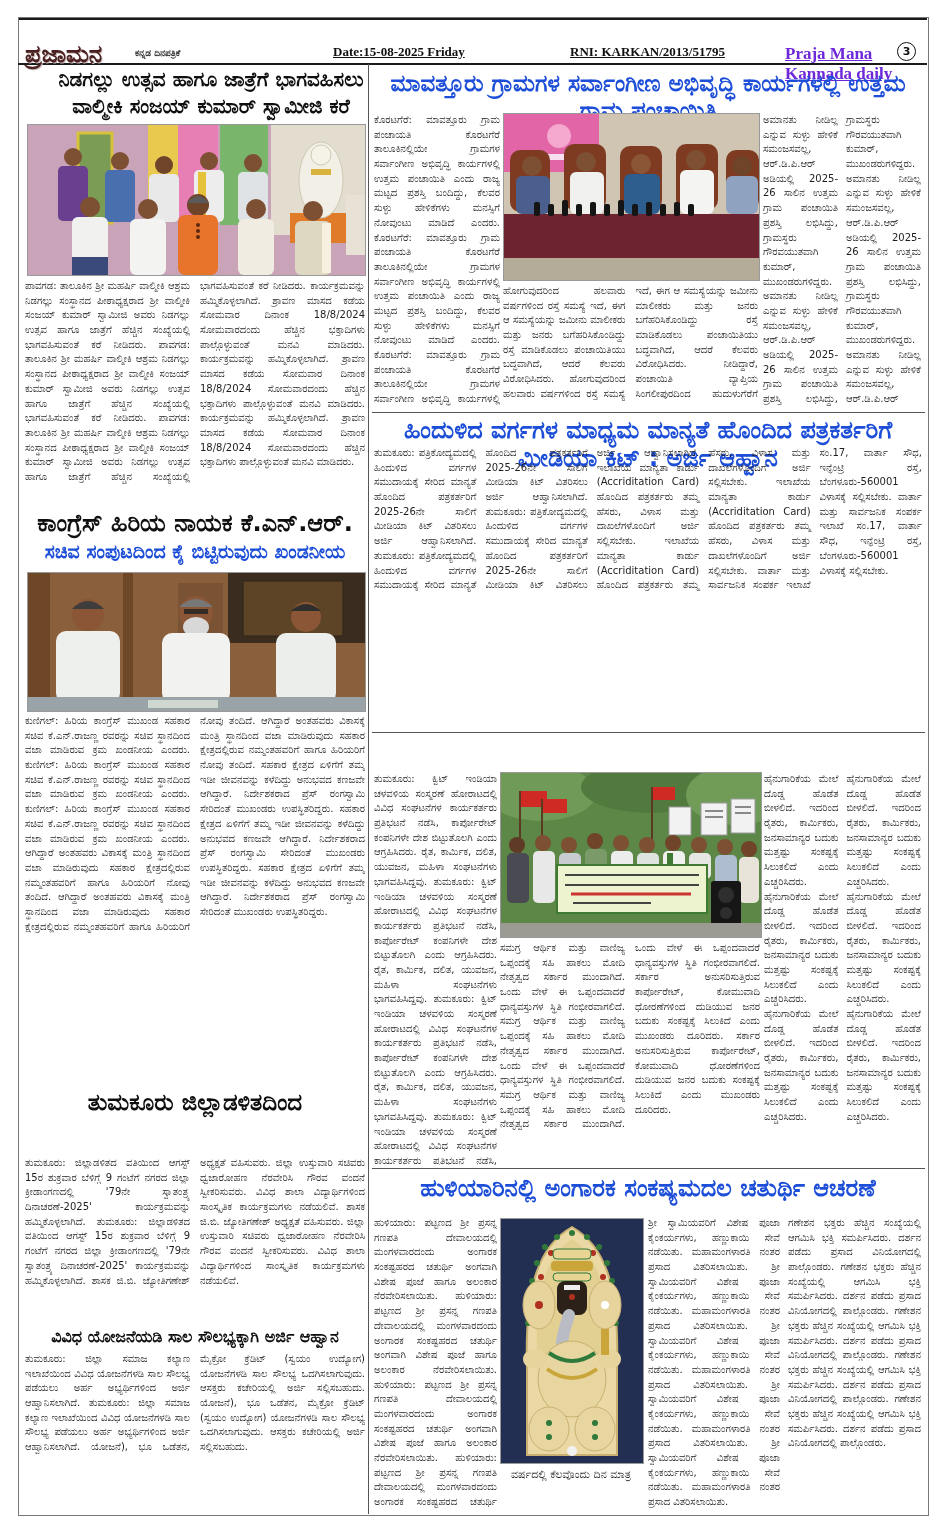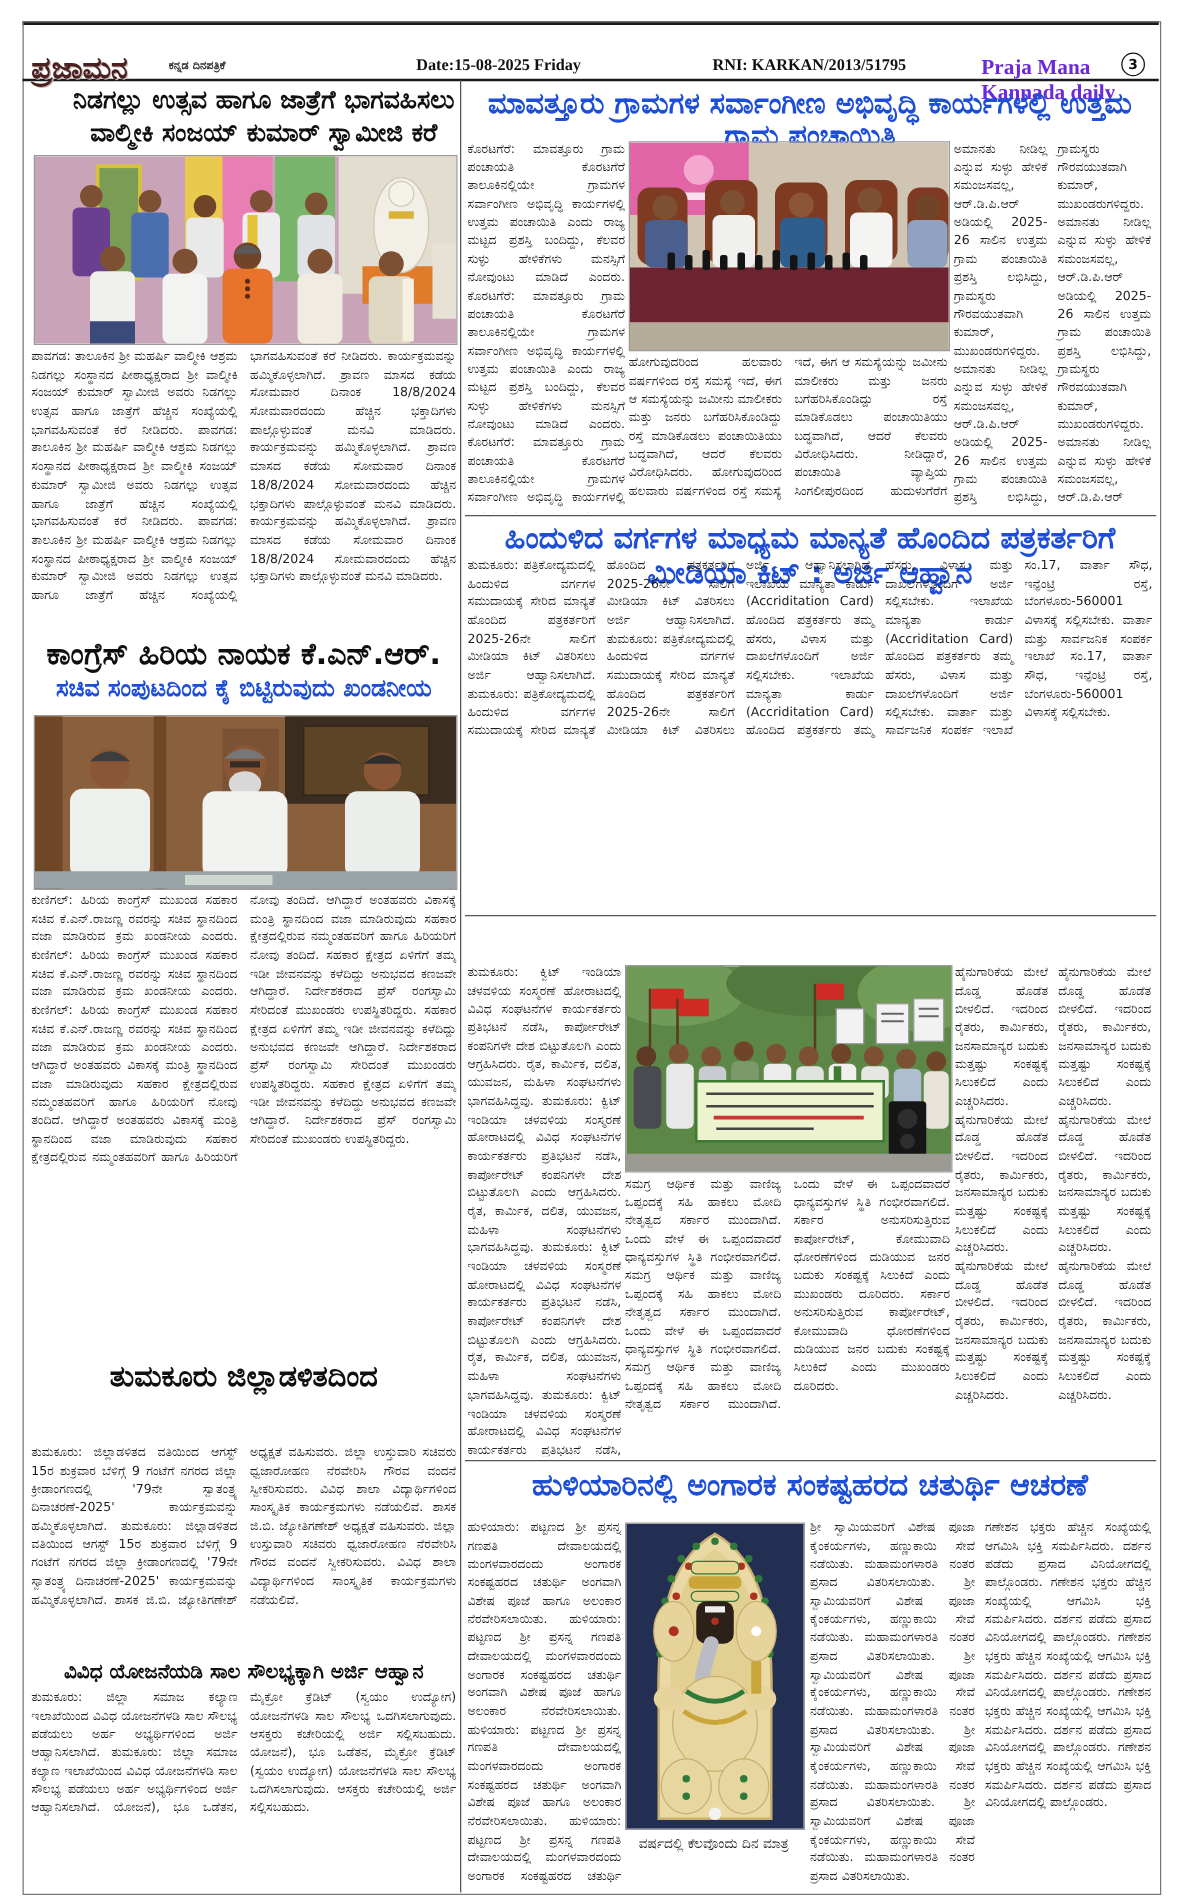--- a/index.html
+++ b/index.html
@@ -6,21 +6,21 @@
   #page{position:relative;width:945px;height:1523px;background:#fff;overflow:hidden;
         font-family:"DejaVu Sans","Liberation Sans",sans-serif;}
   .abs{position:absolute;}
   .rule{background:#1a1a1a;}
   .txt{font-size:10px;line-height:1.47;text-align:justify;color:#1d1d1d;overflow:hidden;
        word-break:break-word;}
   .cols2{column-count:2;column-gap:10px;}
   .cols5{column-count:5;column-gap:9px;}
   .hl{font-weight:bold;text-align:center;color:#0f0f0f;letter-spacing:0;}
   .red{color:#1d4ed8;}
-  .serif{font-family:"Liberation Serif","DejaVu Serif",serif;}
+  .serif{font-family:"Liberation Serif","DejaVu Serif",serif;text-decoration:underline;}
   .photo{display:block;border:1px solid #999;}
   .pagecircle{width:17px;height:17px;border:1.6px solid #111;border-radius:50%;
       display:flex;align-items:center;justify-content:center;
       font-size:11px;font-weight:bold;color:#111;}
   .capline{font-size:11px;font-weight:normal;color:#222;text-align:center;}
 </style>
 </head>
 <body>
 
 <div id="page">
@@ -286,21 +286,21 @@
 
   <div class="abs txt cols2" style="left:500px;top:941px;width:260px;height:224px">
     <span>ಸಮಗ್ರ ಆರ್ಥಿಕ ಮತ್ತು ವಾಣಿಜ್ಯ ಒಪ್ಪಂದಕ್ಕೆ ಸಹಿ ಹಾಕಲು ಮೋದಿ ನೇತೃತ್ವದ ಸರ್ಕಾರ ಮುಂದಾಗಿದೆ. ಒಂದು ವೇಳೆ ಈ ಒಪ್ಪಂದವಾದರೆ ಧಾನ್ಯವಸ್ತುಗಳ ಸ್ಥಿತಿ ಗಂಭೀರವಾಗಲಿದೆ. ಸಮಗ್ರ ಆರ್ಥಿಕ ಮತ್ತು ವಾಣಿಜ್ಯ ಒಪ್ಪಂದಕ್ಕೆ ಸಹಿ ಹಾಕಲು ಮೋದಿ ನೇತೃತ್ವದ ಸರ್ಕಾರ ಮುಂದಾಗಿದೆ. ಒಂದು ವೇಳೆ ಈ ಒಪ್ಪಂದವಾದರೆ ಧಾನ್ಯವಸ್ತುಗಳ ಸ್ಥಿತಿ ಗಂಭೀರವಾಗಲಿದೆ. ಸಮಗ್ರ ಆರ್ಥಿಕ ಮತ್ತು ವಾಣಿಜ್ಯ ಒಪ್ಪಂದಕ್ಕೆ ಸಹಿ ಹಾಕಲು ಮೋದಿ ನೇತೃತ್ವದ ಸರ್ಕಾರ ಮುಂದಾಗಿದೆ. ಒಂದು ವೇಳೆ ಈ ಒಪ್ಪಂದವಾದರೆ ಧಾನ್ಯವಸ್ತುಗಳ ಸ್ಥಿತಿ ಗಂಭೀರವಾಗಲಿದೆ.</span>
     <span>ಸರ್ಕಾರ ಅನುಸರಿಸುತ್ತಿರುವ ಕಾರ್ಪೋರೇಟ್, ಕೋಮುವಾದಿ ಧೋರಣೆಗಳಿಂದ ದುಡಿಯುವ ಜನರ ಬದುಕು ಸಂಕಷ್ಟಕ್ಕೆ ಸಿಲುಕಿದೆ ಎಂದು ಮುಖಂಡರು ದೂರಿದರು. ಸರ್ಕಾರ ಅನುಸರಿಸುತ್ತಿರುವ ಕಾರ್ಪೋರೇಟ್, ಕೋಮುವಾದಿ ಧೋರಣೆಗಳಿಂದ ದುಡಿಯುವ ಜನರ ಬದುಕು ಸಂಕಷ್ಟಕ್ಕೆ ಸಿಲುಕಿದೆ ಎಂದು ಮುಖಂಡರು ದೂರಿದರು.</span>
   </div>
 
   <div class="abs txt cols2" style="left:764px;top:772px;width:157px;height:393px;column-gap:8px">
     <span>ಹೈನುಗಾರಿಕೆಯ ಮೇಲೆ ದೊಡ್ಡ ಹೊಡೆತ ಬೀಳಲಿದೆ. ಇದರಿಂದ ರೈತರು, ಕಾರ್ಮಿಕರು, ಜನಸಾಮಾನ್ಯರ ಬದುಕು ಮತ್ತಷ್ಟು ಸಂಕಷ್ಟಕ್ಕೆ ಸಿಲುಕಲಿದೆ ಎಂದು ಎಚ್ಚರಿಸಿದರು. ಹೈನುಗಾರಿಕೆಯ ಮೇಲೆ ದೊಡ್ಡ ಹೊಡೆತ ಬೀಳಲಿದೆ. ಇದರಿಂದ ರೈತರು, ಕಾರ್ಮಿಕರು, ಜನಸಾಮಾನ್ಯರ ಬದುಕು ಮತ್ತಷ್ಟು ಸಂಕಷ್ಟಕ್ಕೆ ಸಿಲುಕಲಿದೆ ಎಂದು ಎಚ್ಚರಿಸಿದರು. ಹೈನುಗಾರಿಕೆಯ ಮೇಲೆ ದೊಡ್ಡ ಹೊಡೆತ ಬೀಳಲಿದೆ. ಇದರಿಂದ ರೈತರು, ಕಾರ್ಮಿಕರು, ಜನಸಾಮಾನ್ಯರ ಬದುಕು ಮತ್ತಷ್ಟು ಸಂಕಷ್ಟಕ್ಕೆ ಸಿಲುಕಲಿದೆ ಎಂದು ಎಚ್ಚರಿಸಿದರು. ಹೈನುಗಾರಿಕೆಯ ಮೇಲೆ ದೊಡ್ಡ ಹೊಡೆತ ಬೀಳಲಿದೆ. ಇದರಿಂದ ರೈತರು, ಕಾರ್ಮಿಕರು, ಜನಸಾಮಾನ್ಯರ ಬದುಕು ಮತ್ತಷ್ಟು ಸಂಕಷ್ಟಕ್ಕೆ ಸಿಲುಕಲಿದೆ ಎಂದು ಎಚ್ಚರಿಸಿದರು. ಹೈನುಗಾರಿಕೆಯ ಮೇಲೆ ದೊಡ್ಡ ಹೊಡೆತ ಬೀಳಲಿದೆ. ಇದರಿಂದ ರೈತರು, ಕಾರ್ಮಿಕರು, ಜನಸಾಮಾನ್ಯರ ಬದುಕು ಮತ್ತಷ್ಟು ಸಂಕಷ್ಟಕ್ಕೆ ಸಿಲುಕಲಿದೆ ಎಂದು ಎಚ್ಚರಿಸಿದರು. ಹೈನುಗಾರಿಕೆಯ ಮೇಲೆ ದೊಡ್ಡ ಹೊಡೆತ ಬೀಳಲಿದೆ. ಇದರಿಂದ ರೈತರು, ಕಾರ್ಮಿಕರು, ಜನಸಾಮಾನ್ಯರ ಬದುಕು ಮತ್ತಷ್ಟು ಸಂಕಷ್ಟಕ್ಕೆ ಸಿಲುಕಲಿದೆ ಎಂದು ಎಚ್ಚರಿಸಿದರು.</span>
   </div>
 
-  <div class="abs hl red" style="left:374px;top:1174px;width:548px;font-size:24px">ಹುಳಿಯಾರಿನಲ್ಲಿ ಅಂಗಾರಕ ಸಂಕಷ್ಟಹರದ ಚತುರ್ಥಿ ಆಚರಣೆ</div>
+  <div class="abs hl red" style="left:374px;top:1174px;width:548px;font-size:24px">ಹುಳಿಯಾರಿನಲ್ಲಿ ಅಂಗಾರಕ ಸಂಕಷ್ಯಮದಲ ಚತುರ್ಥಿ ಆಚರಣೆ</div>
 
   <div class="abs txt" style="left:374px;top:1216px;width:123px;height:294px">
     <span>ಹುಳಿಯಾರು: ಪಟ್ಟಣದ ಶ್ರೀ ಪ್ರಸನ್ನ ಗಣಪತಿ ದೇವಾಲಯದಲ್ಲಿ ಮಂಗಳವಾರದಂದು ಅಂಗಾರಕ ಸಂಕಷ್ಟಹರದ ಚತುರ್ಥಿ ಅಂಗವಾಗಿ ವಿಶೇಷ ಪೂಜೆ ಹಾಗೂ ಅಲಂಕಾರ ನೆರವೇರಿಸಲಾಯಿತು. ಹುಳಿಯಾರು: ಪಟ್ಟಣದ ಶ್ರೀ ಪ್ರಸನ್ನ ಗಣಪತಿ ದೇವಾಲಯದಲ್ಲಿ ಮಂಗಳವಾರದಂದು ಅಂಗಾರಕ ಸಂಕಷ್ಟಹರದ ಚತುರ್ಥಿ ಅಂಗವಾಗಿ ವಿಶೇಷ ಪೂಜೆ ಹಾಗೂ ಅಲಂಕಾರ ನೆರವೇರಿಸಲಾಯಿತು. ಹುಳಿಯಾರು: ಪಟ್ಟಣದ ಶ್ರೀ ಪ್ರಸನ್ನ ಗಣಪತಿ ದೇವಾಲಯದಲ್ಲಿ ಮಂಗಳವಾರದಂದು ಅಂಗಾರಕ ಸಂಕಷ್ಟಹರದ ಚತುರ್ಥಿ ಅಂಗವಾಗಿ ವಿಶೇಷ ಪೂಜೆ ಹಾಗೂ ಅಲಂಕಾರ ನೆರವೇರಿಸಲಾಯಿತು. ಹುಳಿಯಾರು: ಪಟ್ಟಣದ ಶ್ರೀ ಪ್ರಸನ್ನ ಗಣಪತಿ ದೇವಾಲಯದಲ್ಲಿ ಮಂಗಳವಾರದಂದು ಅಂಗಾರಕ ಸಂಕಷ್ಟಹರದ ಚತುರ್ಥಿ ಅಂಗವಾಗಿ ವಿಶೇಷ ಪೂಜೆ ಹಾಗೂ ಅಲಂಕಾರ ನೆರವೇರಿಸಲಾಯಿತು.</span>
   </div>
 
   <svg class="abs photo" style="left:500px;top:1218px" width="142" height="244" viewBox="0 0 142 244">
     <rect width="142" height="244" fill="#222e52"></rect>
     <path d="M71 8 C110 30 118 80 116 150 L116 236 L26 236 L26 150 C24 80 32 30 71 8 Z" fill="#ead9a4" stroke="#c8b070" stroke-width="2"></path>
     <path d="M71 20 C102 40 108 84 106 140 L106 150 L36 150 L36 140 C34 84 40 40 71 20 Z" fill="#e2cf92"></path>
 

